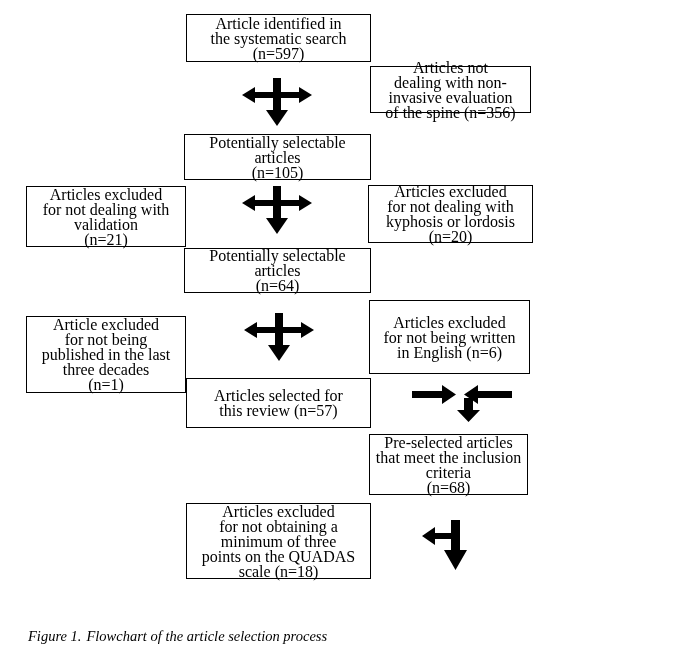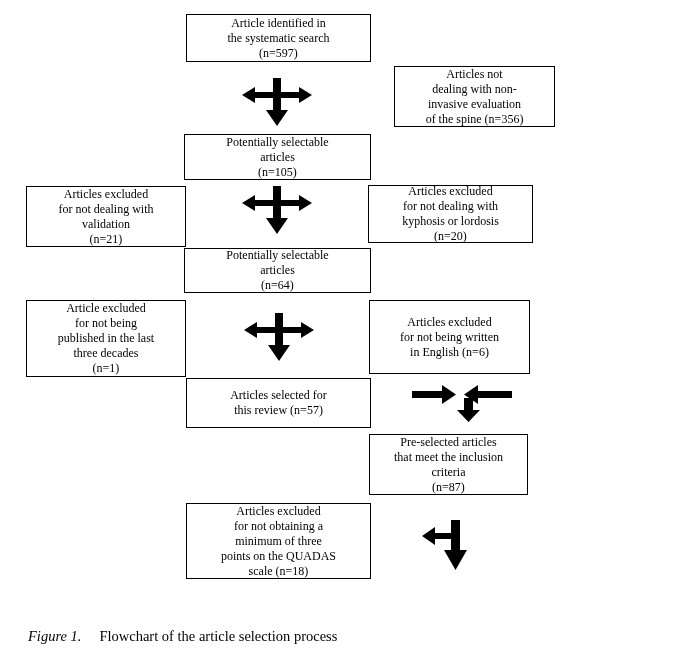--- a/index.html
+++ b/index.html
@@ -18,41 +18,41 @@
   }
   .box {
     position: absolute;
     box-sizing: border-box;
     border: 1px solid #000000;
     background: #ffffff;
     display: flex;
     align-items: center;
     justify-content: center;
     text-align: center;
-    font-size: 12px;
+    font-size: 16px;
     line-height: 15px;
     padding: 1px 2px;
   }
   .box span {
     white-space: pre-line;
   }
   .arrow {
     position: absolute;
   }
   .arrow path { fill: #000000; }
 
   
   #b-identified   { left:186px; top:14px;  width:185px; height:48px; }
   #b-duplicated   { left:26px;  top:64px;  width:160px; height:63px; }
-  #b-noninvasive  { left:370px; top:66px;  width:161px; height:61px;margin-left:24px; }
+  #b-noninvasive  { left:370px; top:66px;  width:161px; height:47px; }
   #b-sel105       { left:184px; top:134px; width:187px; height:46px; }
   #b-validation   { left:26px;  top:186px; width:160px; height:61px; }
   #b-kyphosis     { left:368px; top:185px; width:165px; height:58px; }
   #b-sel64        { left:184px; top:248px; width:187px; height:45px; }
-  #b-published    { left:26px;  top:300px; width:160px; height:77px; }
+  #b-published    { left:26px;  top:316px; width:160px; height:77px; }
   #b-english      { left:369px; top:300px; width:161px; height:74px; }
   #b-selected     { left:186px; top:378px; width:185px; height:50px;justify-content:center; }
   #b-biblio       { left:530px; top:381px; width:138px; height:52px; }
   #b-preselected  { left:369px; top:434px; width:159px; height:61px; }
   #b-quadas      { left:186px; top:503px; width:185px; height:76px; }
   #b-included     { left:368px; top:586px; width:162px; height:44px; }
 
   #a-cross1 { left:242px; top:78px;  }
   #a-cross2 { left:242px; top:186px; }
   #a-cross3 { left:244px; top:313px; }
@@ -60,21 +60,21 @@
   #a-branch { left:422px; top:520px; }
 
   .caption {
     position: absolute;
     left: 28px;
     top: 628px;
     font-size: 14.5px;
     white-space: nowrap;
   }
   .caption em { }
-  .caption .cap-text { margin-left: 18px; }
+  .caption .cap-text { margin-left: 5px; font-style: italic; }
 </style>
 </head>
 <body>
 
 <div class="canvas">
 
   <div class="box" id="b-identified">
     <span>Article identified in
 the systematic search
 (n=597)</span>
@@ -152,21 +152,21 @@
     <path d="M0,7 L30,7 L30,1 L44,10.5 L30,20 L30,14 L0,14 Z"></path>
     <path d="M100,7 L66,7 L66,1 L52,10.5 L66,20 L66,14 L100,14 Z"></path>
     <path d="M52,14 L61,14 L61,26 L68,26 L56.5,38 L45,26 L52,26 Z"></path>
   </svg>
 
 
   <div class="box" id="b-preselected">
     <span>Pre-selected articles
 that meet the inclusion
 criteria
-(n=87)</span>
+(n=68)</span>
   </div>
 
   <div class="box" id="b-quadas">
     <span>Articles excluded
 for not obtaining a
 minimum of three
 points on the QUADAS
 scale (n=18)</span>
   </div>
 

